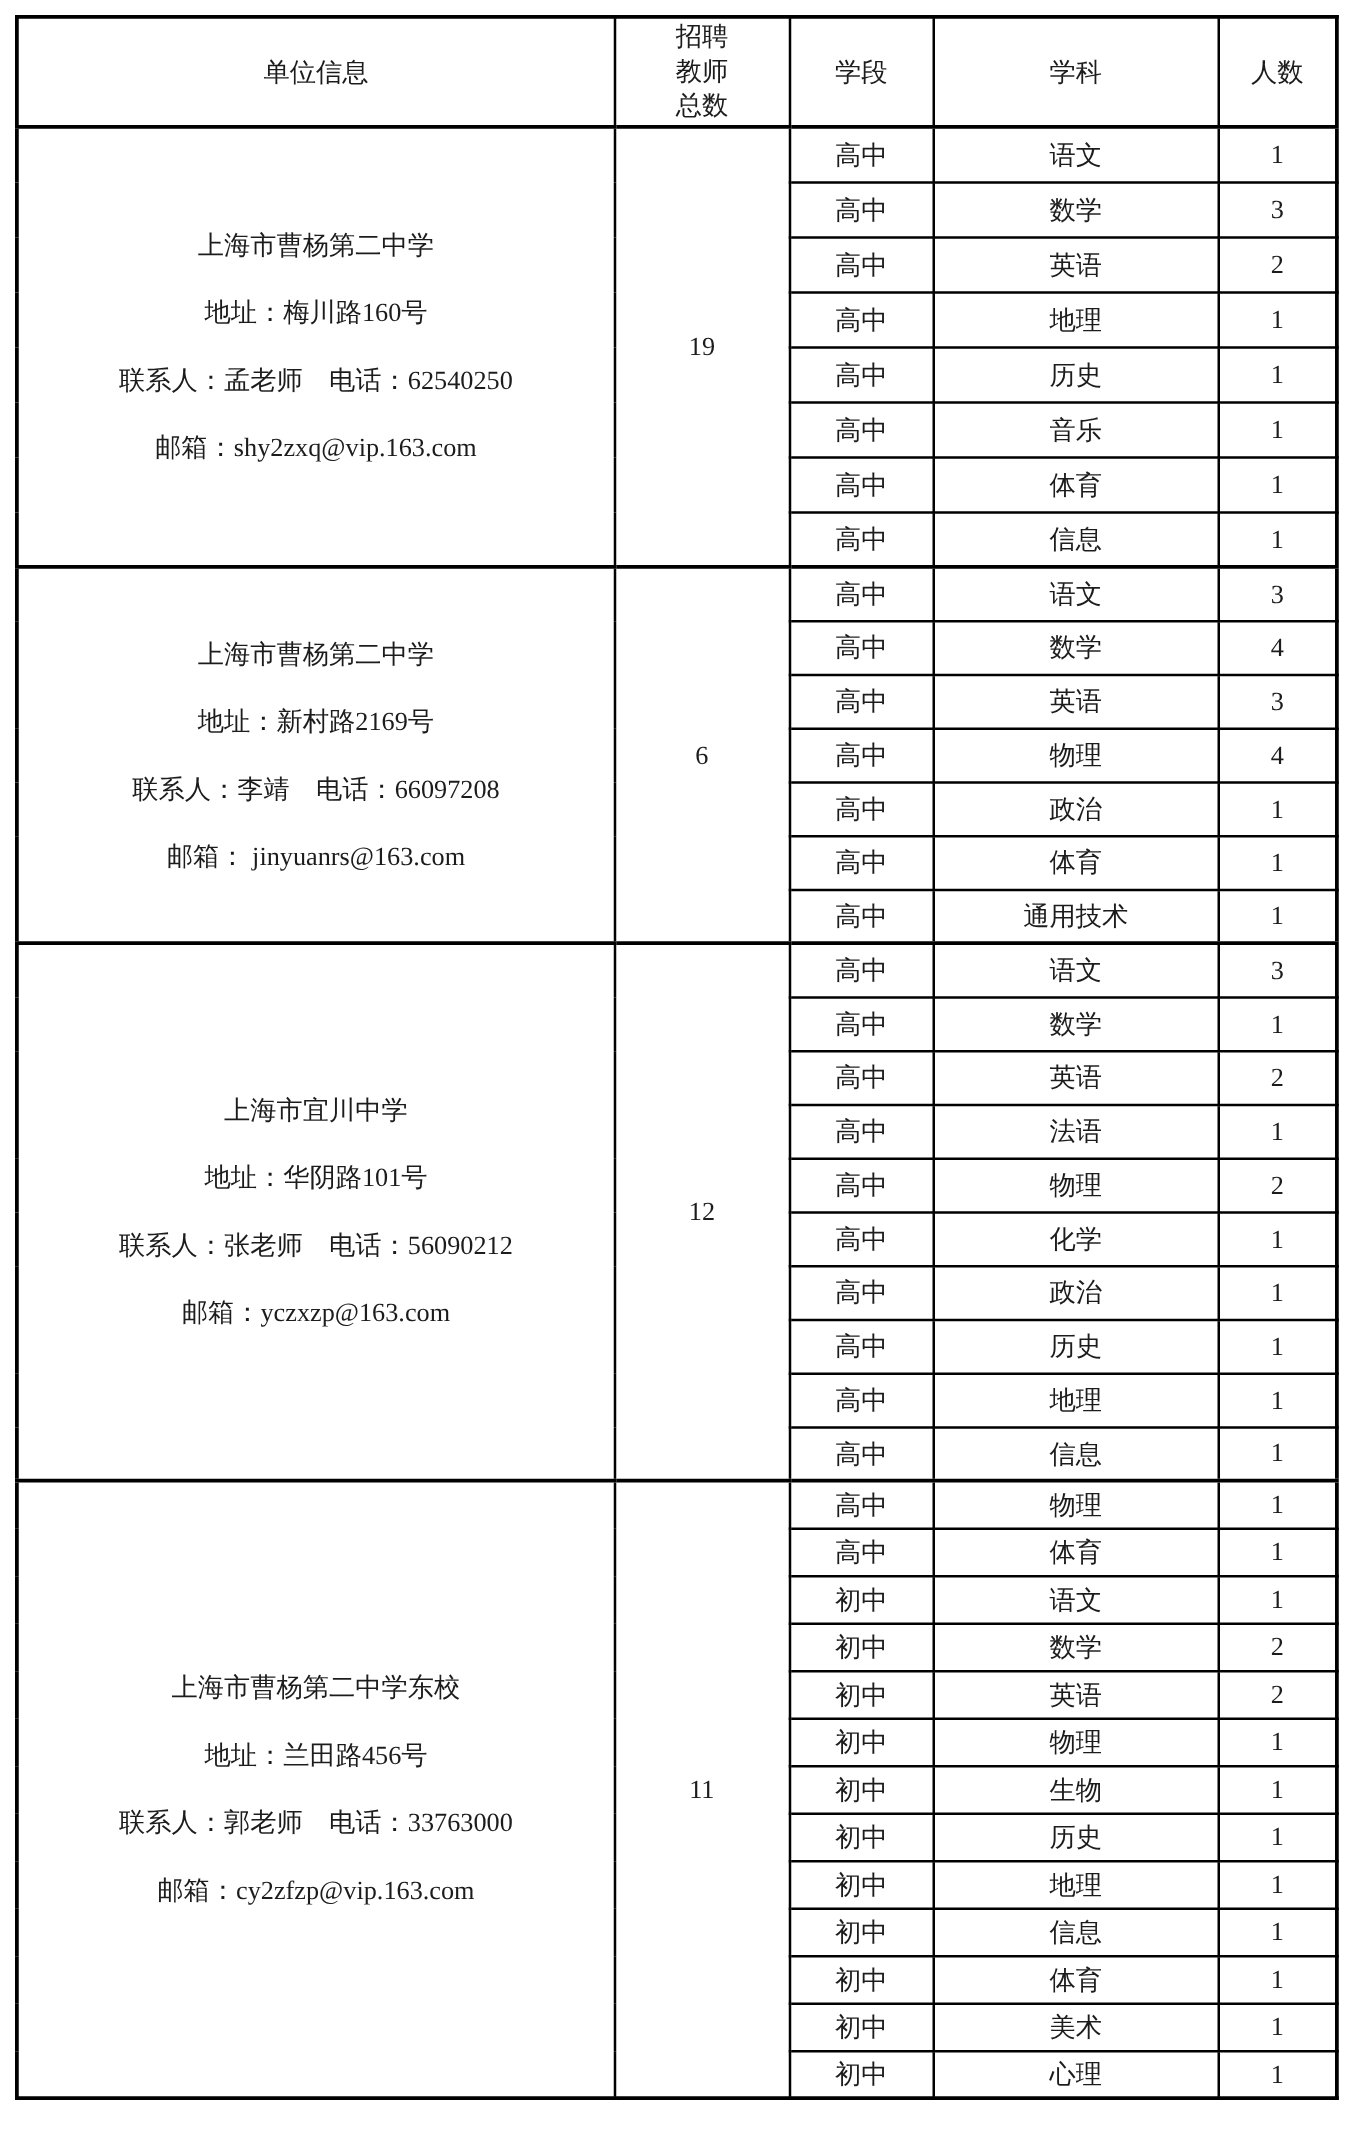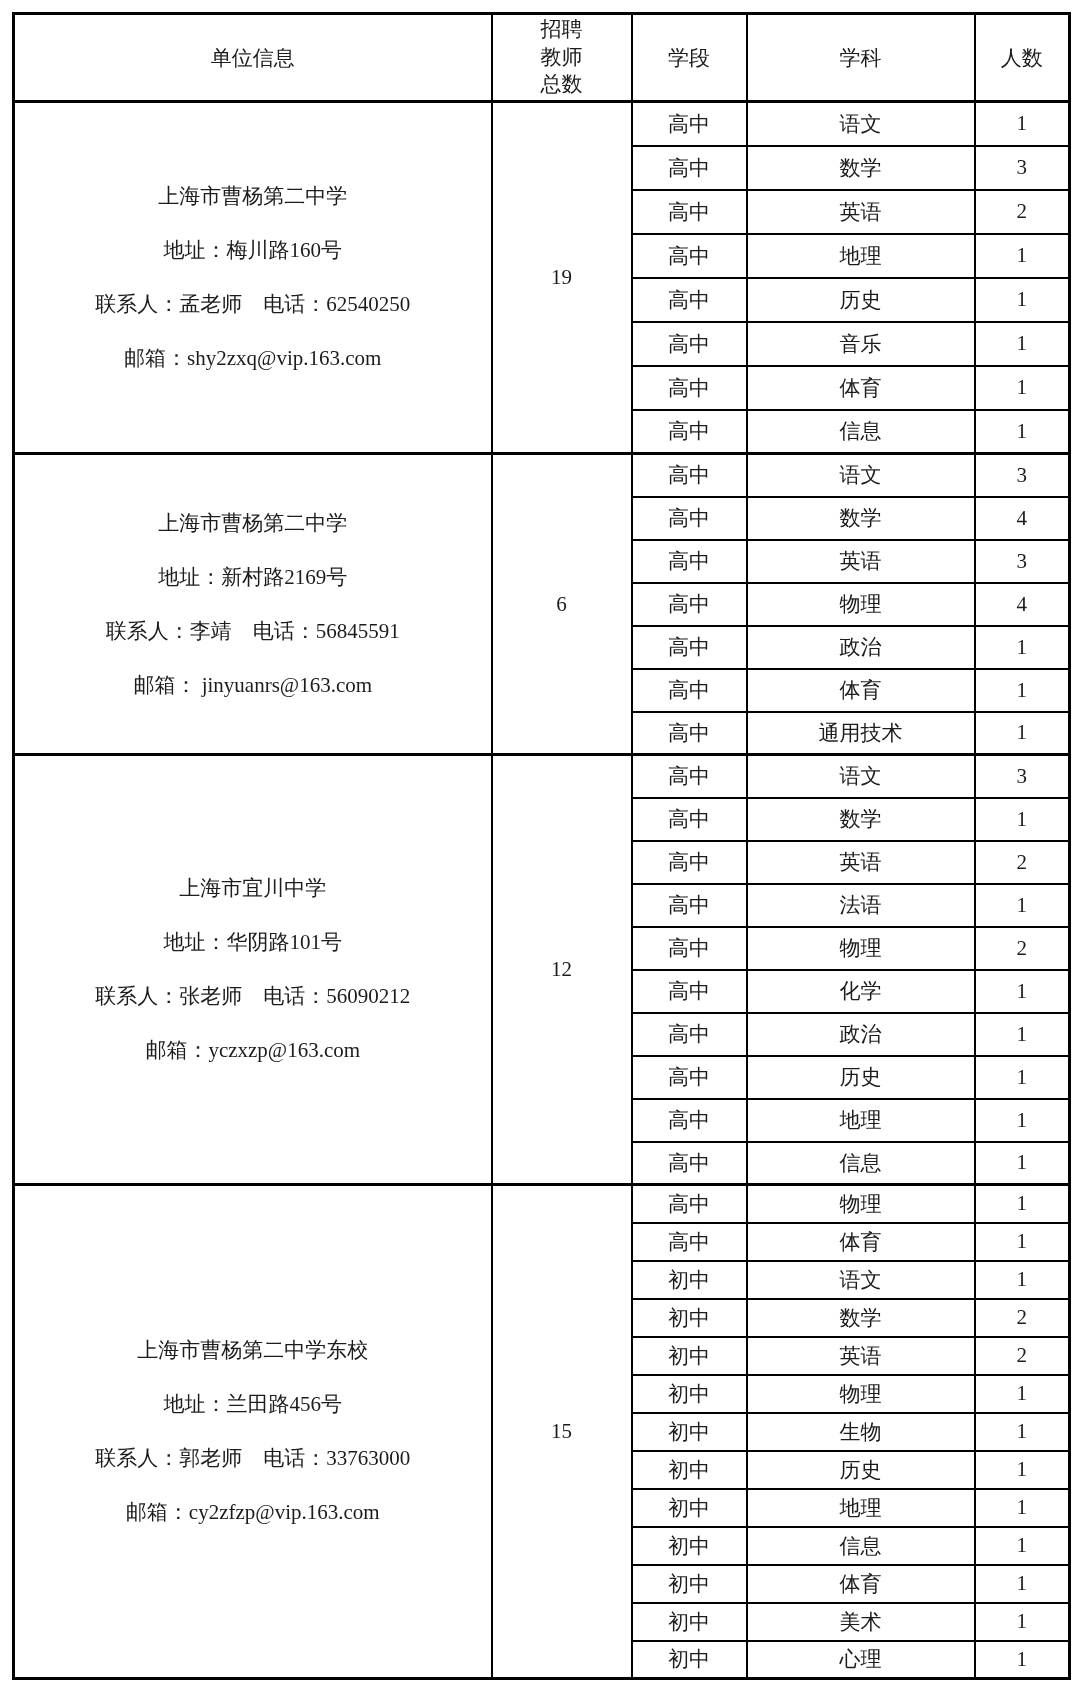--- a/index.html
+++ b/index.html
@@ -117,21 +117,21 @@
       <tr class="school-0">
         <td class="stage-cell">高中</td>
         <td class="subject-cell">信息</td>
         <td class="count-cell">1</td>
       </tr>
       <tr class="school-1 block-start">
         <td rowspan="7" class="unit-cell">
           <div class="unit-lines">
             <div class="unit-line">上海市曹杨第二中学</div>
             <div class="unit-line">地址：新村路2169号</div>
-            <div class="unit-line">联系人：李靖　电话：56845591</div>
+            <div class="unit-line">联系人：李靖　电话：66097208</div>
             <div class="unit-line">邮箱： jinyuanrs@163.com</div>
           </div>
         </td>
         <td rowspan="7" class="total-cell">6</td>
         <td class="stage-cell">高中</td>
         <td class="subject-cell">语文</td>
         <td class="count-cell">3</td>
       </tr>
       <tr class="school-1">
         <td class="stage-cell">高中</td>
@@ -224,21 +224,21 @@
       </tr>
       <tr class="school-3 block-start">
         <td rowspan="13" class="unit-cell">
           <div class="unit-lines">
             <div class="unit-line">上海市曹杨第二中学东校</div>
             <div class="unit-line">地址：兰田路456号</div>
             <div class="unit-line">联系人：郭老师　电话：33763000</div>
             <div class="unit-line">邮箱：cy2zfzp@vip.163.com</div>
           </div>
         </td>
-        <td rowspan="13" class="total-cell">15</td>
+        <td rowspan="13" class="total-cell">11</td>
         <td class="stage-cell">高中</td>
         <td class="subject-cell">物理</td>
         <td class="count-cell">1</td>
       </tr>
       <tr class="school-3">
         <td class="stage-cell">高中</td>
         <td class="subject-cell">体育</td>
         <td class="count-cell">1</td>
       </tr>
       <tr class="school-3">

